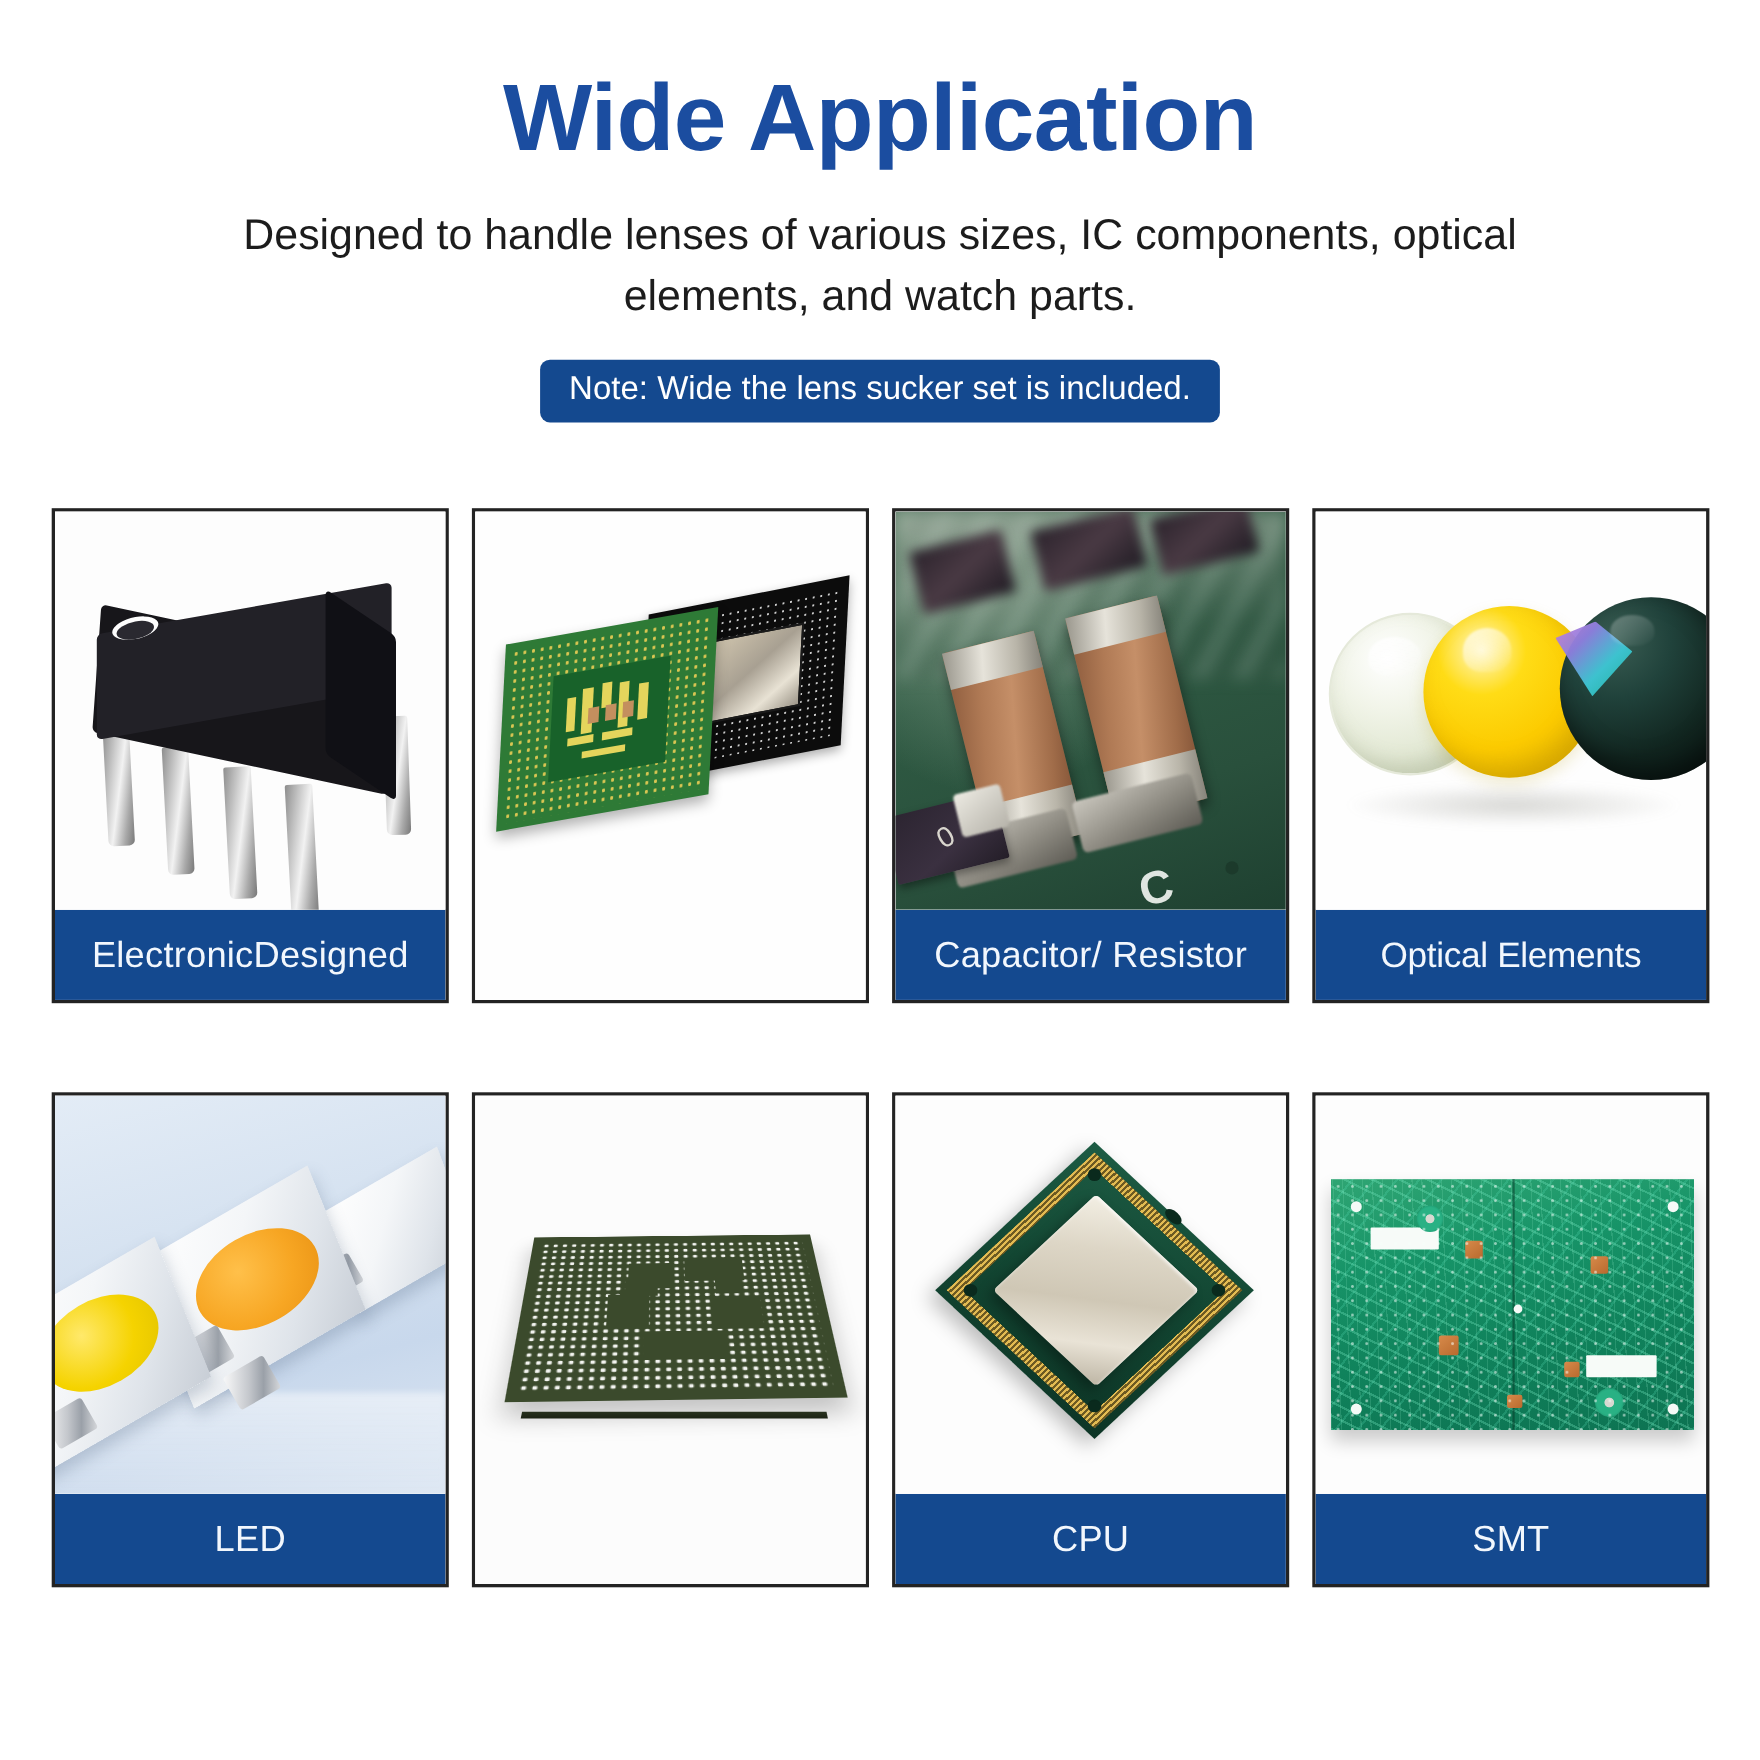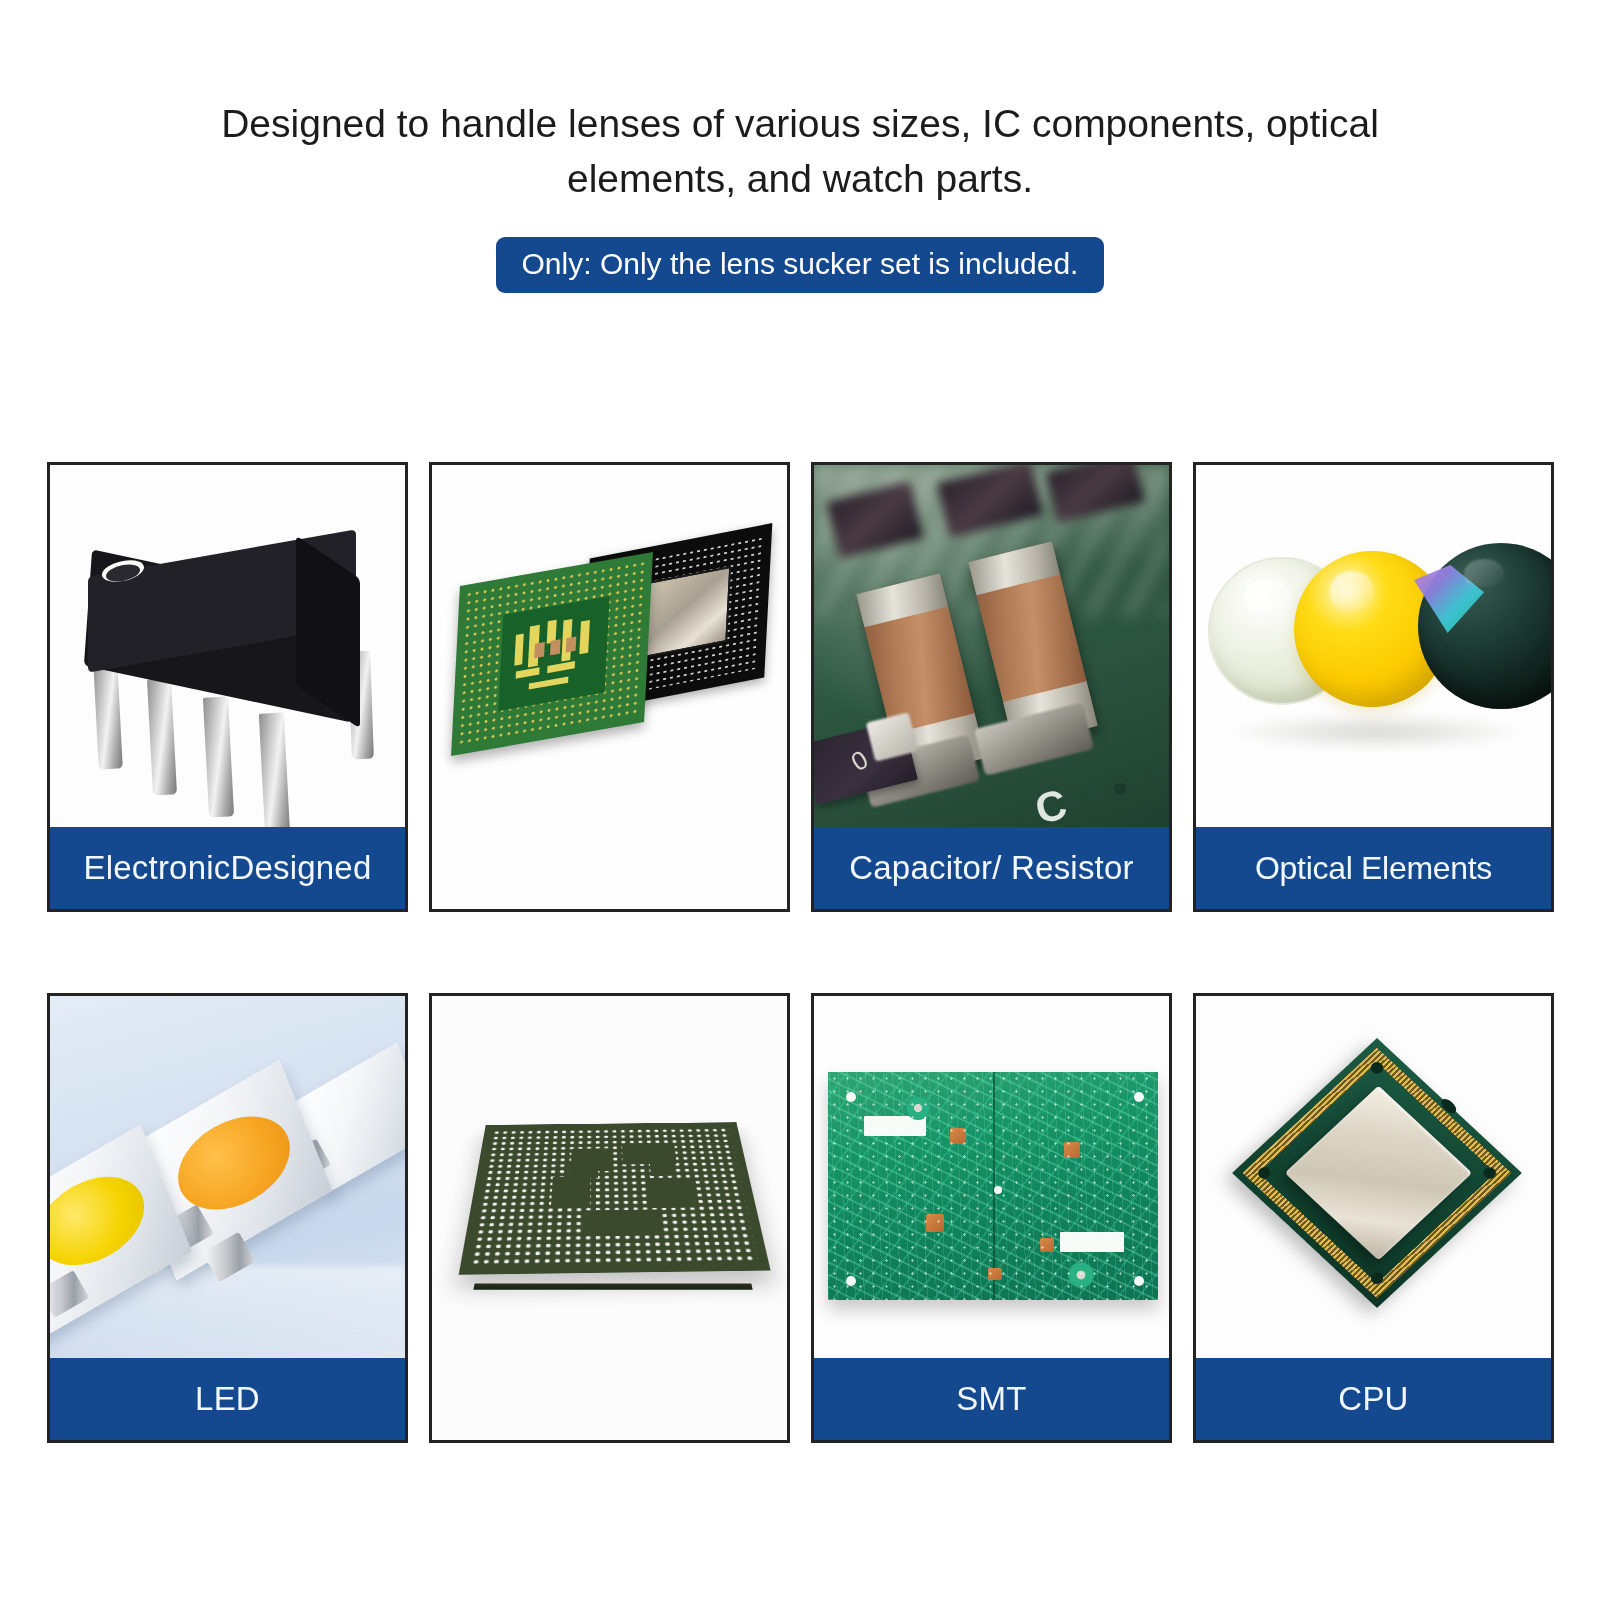--- a/index.html
+++ b/index.html
@@ -402,22 +402,23 @@
     background:#0a2a1d;
     border-radius:50%;
   }
 </style>
 </head>
 <body>
 
 <div id="page">
 
   <div class="header">
+    <div class="page-title">Wide Application</div>
     <div class="subtitle">Designed to handle lenses of various sizes, IC components, optical elements, and watch parts.</div>
-    <div class="note-badge">Only: Only the lens sucker set is included.</div>
+    <div class="note-badge">Note: Wide the lens sucker set is included.</div>
   </div>
 
   <div class="grid">
 
     <div class="row">
 
       <div class="card">
         <div class="card-photo">
           <div class="dip-wrap">
 
@@ -553,20 +554,37 @@
               <div class="bga-void" style="left:96px;  top:42px;  width:44px; height:36px;"></div>
               <div class="bga-void" style="left:150px; top:38px;  width:56px; height:30px;"></div>
               <div class="bga-void" style="left:78px;  top:86px;  width:38px; height:44px;"></div>
               <div class="bga-void" style="left:172px; top:92px;  width:46px; height:40px;"></div>
               <div class="bga-void" style="left:112px; top:134px; width:72px; height:34px;"></div>
               <div class="bga-void" style="left:94px;  top:66px;  width:30px; height:22px;"></div>
               <div class="bga-void" style="left:178px; top:60px;  width:24px; height:26px;"></div>
             </div>
           </div>
         </div>
+      </div>
+
+      <div class="card">
+        <div class="card-photo">
+          <div class="cpuscene">
+            <div class="cpu-sub">
+              <div class="cpu-gold"></div>
+              <div class="cpu-corner" style="left:16px;  top:16px;"></div>
+              <div class="cpu-corner" style="right:16px; top:16px;"></div>
+              <div class="cpu-corner" style="left:16px;  bottom:16px;"></div>
+              <div class="cpu-corner" style="right:16px; bottom:16px;"></div>
+              <div class="cpu-ihs"></div>
+              <div class="cpu-notch" style="left:90px; top:-4px; width:18px; height:10px; background:#0a2a1d;"></div>
+            </div>
+          </div>
+        </div>
+        <div class="card-label">CPU</div>
       </div>
 
       <div class="card">
         <div class="card-photo">
           <div class="smtscene">
             <div class="pcb-panel">
               <div class="pcb-split"></div>
               <div class="pcb-silk" style="left:36px;  top:44px;  width:62px; height:20px;"></div>
               <div class="pcb-silk" style="left:232px; top:160px; width:64px; height:20px;"></div>
               <div class="pcb-ring" style="left:78px;  top:24px;  width:24px; height:24px;"></div>
@@ -580,32 +598,15 @@
               <div class="pcb-hole" style="left:306px; top:20px;  width:10px; height:10px;"></div>
               <div class="pcb-hole" style="left:18px;  top:204px; width:10px; height:10px;"></div>
               <div class="pcb-hole" style="left:306px; top:204px; width:10px; height:10px;"></div>
               <div class="pcb-hole" style="left:166px; top:114px; width:8px;  height:8px;"></div>
             </div>
           </div>
         </div>
         <div class="card-label">SMT</div>
       </div>
 
-      <div class="card">
-        <div class="card-photo">
-          <div class="cpuscene">
-            <div class="cpu-sub">
-              <div class="cpu-gold"></div>
-              <div class="cpu-corner" style="left:16px;  top:16px;"></div>
-              <div class="cpu-corner" style="right:16px; top:16px;"></div>
-              <div class="cpu-corner" style="left:16px;  bottom:16px;"></div>
-              <div class="cpu-corner" style="right:16px; bottom:16px;"></div>
-              <div class="cpu-ihs"></div>
-              <div class="cpu-notch" style="left:90px; top:-4px; width:18px; height:10px; background:#0a2a1d;"></div>
-            </div>
-          </div>
-        </div>
-        <div class="card-label">CPU</div>
-      </div>
-
     </div>
   </div>
 </div>
 
 </body></html>

